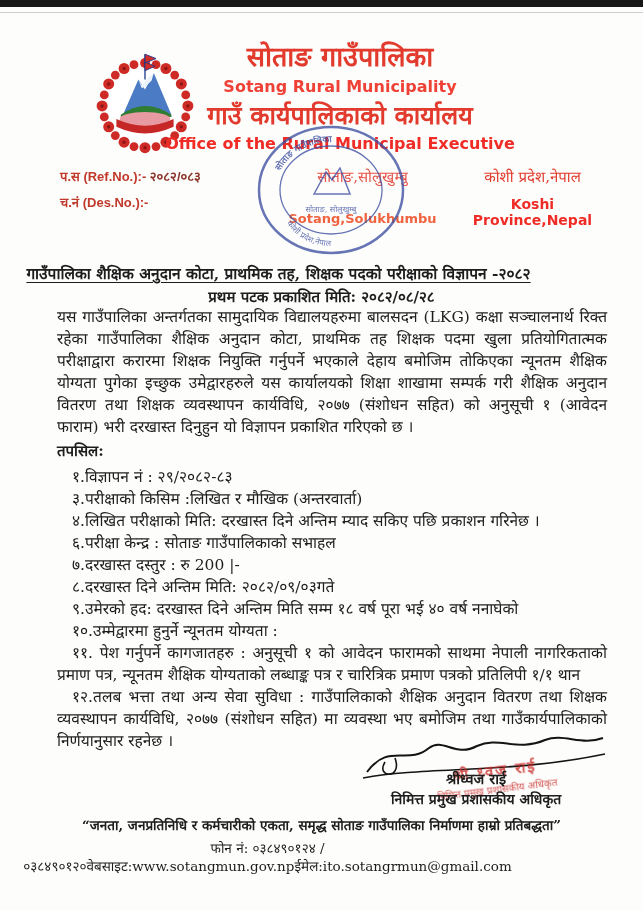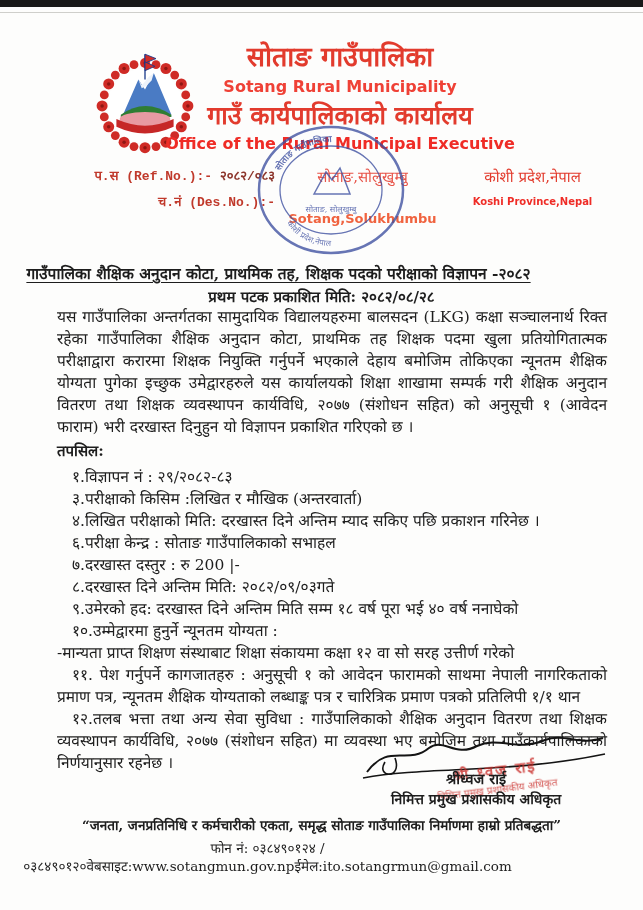--- a/index.html
+++ b/index.html
@@ -10,29 +10,29 @@
 
   
   .logo{position:absolute;left:90px;top:44px;width:110px;height:115px;}
   .header-center{position:absolute;left:150px;top:40px;width:380px;text-align:center;}
   .h-np1{font-size:27px;font-weight:bold;color:#e23b2d;line-height:33px;font-family:"DejaVu Serif",serif;}
   .h-en1{font-size:16px;font-weight:bold;color:#ef4136;line-height:22px;margin-top:3px;font-family:"DejaVu Sans",sans-serif;}
   .h-np2{font-size:25px;font-weight:bold;color:#e23b2d;line-height:31px;margin-top:2px;font-family:"DejaVu Serif",serif;}
   .h-en2{font-size:16px;font-weight:bold;color:#ef2c26;line-height:22px;margin-top:2px;font-family:"DejaVu Sans",sans-serif;}
 
   .ref-row{position:absolute;top:168px;left:60px;width:555px;display:flex;justify-content:space-between;}
-  .ref-col{width:215px;font-family:Liberation Mono, monospace;text-align:right;}
+  .ref-col{width:215px;font-family:Liberation Sans, sans-serif;}
   .ref-line{font-size:13px;font-weight:bold;color:#c0392b;line-height:17px;margin-bottom:9px;white-space:nowrap;}
   .ref-line .val{color:#8c352b;}
   .place-col{width:160px;text-align:center;}
   .place-np{font-size:15px;color:#e8554a;line-height:19px;margin-bottom:24px;font-family:"DejaVu Serif",serif;}
   .place-en{font-size:13px;font-weight:bold;color:#f0633f;font-family:"DejaVu Sans",sans-serif;}
   .prov-col{width:165px;text-align:center;}
   .prov-np{font-size:15px;color:#e23b2d;line-height:19px;margin-bottom:9px;font-family:"DejaVu Serif",serif;}
-  .prov-en{font-size:10px;font-weight:bold;color:#ef2c26;font-family:"DejaVu Sans",sans-serif;}
+  .prov-en{font-size:14px;font-weight:bold;color:#ef2c26;font-family:"DejaVu Sans",sans-serif;}
 
   .stamp{position:absolute;left:252px;top:120px;width:158px;height:140px;opacity:.78;}
 
   
   .doc-title{position:absolute;top:262px;left:0;width:557px;text-align:center;font-size:15.5px;font-weight:bold;}
   .doc-title span{text-decoration:underline;text-underline-offset:3px;}
   .pub-date{position:absolute;top:286px;left:0;width:643px;text-align:center;font-size:15px;font-weight:bold;}
   .body-flow{position:absolute;top:306px;left:57px;width:550px;font-size:15.5px;line-height:22px;}
   .intro{text-align:justify;margin:0;}
   .tapasil{margin:2px 0 4px 0;font-weight:bold;font-size:15px;}
@@ -168,21 +168,20 @@
     <div class="tapasil">तपसिल:</div>
     <div class="list">
       <div class="item">१.विज्ञापन नं : २९/२०८२-८३</div>
       <div class="item">३.परीक्षाको किसिम :लिखित र मौखिक (अन्तरवार्ता)</div>
       <div class="item">४.लिखित परीक्षाको मिति: दरखास्त दिने अन्तिम म्याद सकिए पछि प्रकाशन गरिनेछ ।</div>
       <div class="item">६.परीक्षा केन्द्र : सोताङ गाउँपालिकाको सभाहल</div>
       <div class="item">७.दरखास्त दस्तुर : रु 200 |-</div>
       <div class="item">८.दरखास्त दिने अन्तिम मिति: २०८२/०९/०३गते</div>
       <div class="item">९.उमेरको हद:  दरखास्त दिने अन्तिम मिति सम्म १८ वर्ष पूरा भई ४० वर्ष ननाघेको</div>
       <div class="item">१०.उम्मेद्वारमा हुनुर्ने न्यूनतम योग्यता :</div>
-      <div class="item flush">-मान्यता प्राप्त शिक्षण संस्थाबाट शिक्षा संकायमा कक्षा १२ वा सो सरह उत्तीर्ण गरेको</div>
       <div class="item">११. पेश गर्नुपर्ने  कागजातहरु : अनुसूची १ को आवेदन फारामको साथमा नेपाली नागरिकताको प्रमाण पत्र, न्यूनतम शैक्षिक योग्यताको लब्धाङ्क पत्र र चारित्रिक प्रमाण पत्रको प्रतिलिपी  १/१ थान</div>
       <div class="item">१२.तलब  भत्ता   तथा अन्य सेवा सुविधा :  गाउँपालिकाको शैक्षिक अनुदान वितरण तथा शिक्षक व्यवस्थापन कार्यविधि, २०७७ (संशोधन सहित) मा  व्यवस्था भए बमोजिम तथा गाउँकार्यपालिकाको निर्णयानुसार रहनेछ ।</div>
     </div>
   </div>
 
   <div class="sig-block">
     <svg class="sig-scribble" viewBox="0 0 250 52">
       <path d="M8,40 C30,10 48,34 70,16 C84,5 96,26 118,14 C140,4 158,20 186,8 C205,1 222,14 244,6" fill="none" stroke="#141414" stroke-width="2"></path>
       <path d="M4,46 C70,34 150,42 246,22" fill="none" stroke="#141414" stroke-width="1.6"></path>
       <path d="M26,30 C16,46 44,48 36,26" fill="none" stroke="#141414" stroke-width="1.6"></path>

